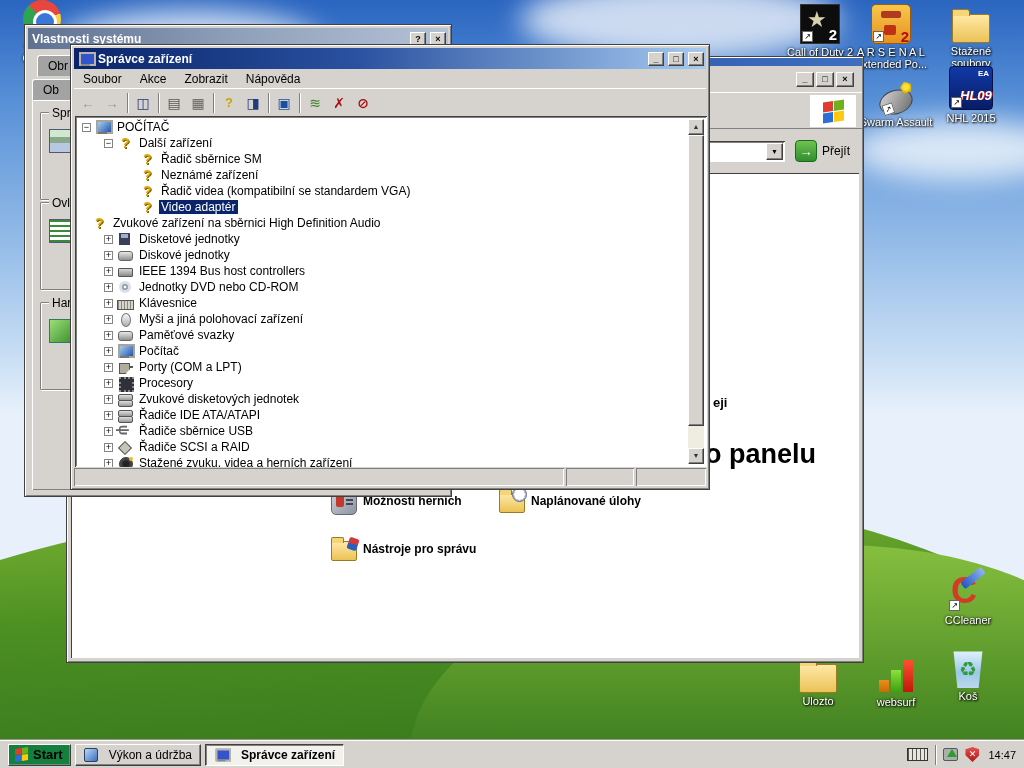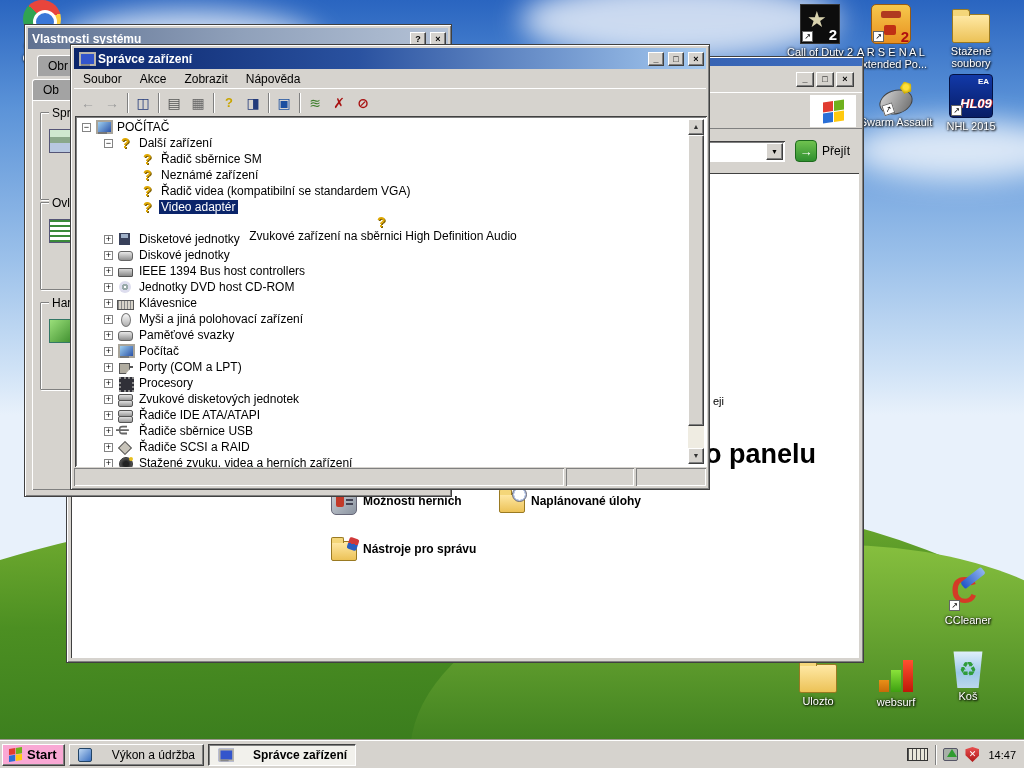--- a/index.html
+++ b/index.html
@@ -186,21 +186,21 @@
     box-shadow:inset 1px 1px #404040, inset -1px -1px #fff, inset 2px 2px #808080; position:relative; }
   #cp-combo .drop { position:absolute; right:2px; top:2px; width:17px; height:17px; background:#d6d3ce;
     border:1px solid; border-color:#fff #404040 #404040 #fff; box-shadow:inset -1px -1px #808080;
     font-size:7px; text-align:center; line-height:16px; }
   #cp-go { display:flex; align-items:center; gap:5px; padding:2px 4px; }
   #cp-go .gosq { width:22px; height:22px; border-radius:4px;
     background:linear-gradient(180deg,#6fc24f,#2f8f2f); border:1px solid #1d6a1d;
     color:#fff; font-weight:bold; text-align:center; line-height:21px; font-size:13px; }
   #cp-content { position:absolute; left:4px; right:4px; top:116px; bottom:4px; background:#fff;
     box-shadow:inset 1px 1px #404040, inset -1px -1px #fff; overflow:hidden; }
-  #cp-task-frag { position:absolute; left:642px; top:222px; font-size:11px; font-weight:normal; color:#000; }
+  #cp-task-frag { position:absolute; left:642px; top:222px; font-size:13px; font-weight:bold; color:#000; }
   #cp-heading-frag { position:absolute; left:634px; top:266px; font-size:27px; font-weight:bold; color:#000; }
   #cp-items { position:absolute; left:260px; top:316px; display:grid;
     grid-template-columns:168px 168px; grid-auto-rows:48px; }
   .cp-item { display:flex; align-items:flex-start; gap:6px; cursor:pointer; }
   .cp-item b { font-size:12px; padding-top:5px; }
   .cpi { width:26px; height:26px; position:relative; flex:none; }
   .cpi-power { background:linear-gradient(135deg,#cfd4da,#8a93a0); border-radius:5px; border:1px solid #667; }
   .cpi-power::before { content:""; position:absolute; left:4px; top:5px; width:8px; height:12px; background:#c23a2a; border-radius:2px; }
   .cpi-power::after { content:""; position:absolute; right:3px; top:9px; width:7px; height:2px; background:#445;
     box-shadow:0 4px 0 #445; }
@@ -211,25 +211,25 @@
   .cpi-tasks::after { content:""; position:absolute; right:-3px; top:-7px; width:13px; height:13px; border-radius:50%;
     background:radial-gradient(circle,#fff 55%,#b8c8e8 56%); border:1px solid #667; }
   .cpi-admin::after { content:""; position:absolute; right:-2px; top:-4px; width:10px; height:12px;
     background:linear-gradient(180deg,#d03a3a 50%,#2a5fc0 50%); border-radius:2px; transform:rotate(18deg); }
   .cpi-system { background:linear-gradient(135deg,#9fd0f0,#2a52a8); border:2px solid #aab; }
   .cpi-system::after { content:"✓"; position:absolute; left:2px; top:-2px; color:#c01818; font-weight:bold; font-size:20px; }
 
   
   #taskbar { position:absolute; left:0; right:0; bottom:0; height:28px; background:#d6d3ce;
     border-top:1px solid #fff; box-shadow:0 -1px 0 #9a968c; z-index:10; display:flex; align-items:center; }
-  #start-btn { margin-left:2px; height:22px; display:flex; align-items:center; gap:4px; padding:0 7px 0 5px;
-    background:#f9a8d4; border:1px solid; border-color:#fff #404040 #404040 #fff;
+  #start-btn { margin-left:8px; height:22px; display:flex; align-items:center; gap:4px; padding:0 7px 0 5px;
+    background:#15803d; border:1px solid; border-color:#fff #404040 #404040 #fff;
     box-shadow:inset -1px -1px #808080; font-weight:bold; font-size:13px; }
   #start-btn .winflag { transform:skewY(-8deg) scale(.62); margin:-3px; }
-  .task { height:22px; display:flex; align-items:center; gap:20px; padding:0 8px; margin-left:4px;
+  .task { height:22px; display:flex; align-items:center; gap:11px; padding:0 8px; margin-left:4px;
     background:#d6d3ce; border:1px solid; border-color:#fff #404040 #404040 #fff;
     box-shadow:inset -1px -1px #808080; font-size:12px; }
   .task.active { background:#f2f1ec; border-color:#404040 #fff #fff #404040;
     box-shadow:inset 1px 1px #808080; font-weight:bold; }
   .task .mini-pc { transform:scale(.9); }
   .task .mini-page { width:14px; height:14px; background:linear-gradient(135deg,#bcd6f2,#3a6fc0);
     border:1px solid #246; border-radius:2px; }
   #tray { margin-left:auto; display:flex; align-items:center; gap:7px; padding-right:8px; height:100%; }
   #kbd-icon { width:21px; height:13px; background:#e8e6da; border:1px solid #333;
     background-image:repeating-linear-gradient(90deg,#555 0 1px,transparent 1px 4px); }
@@ -276,21 +276,21 @@
       <div class="dicon" data-name="desktop-icon-stazene-soubory" style="left: 933px; top: 6px;">
         <div class="di di-folder" data-name="stazene-soubory-icon"></div>
         <div class="dlabel" data-name="desktop-icon-label">Stažené soubory</div>
       </div>
       <div class="dicon" data-name="desktop-icon-swarm-assault" style="left: 858px; top: 82px;">
         <div class="di di-swarm" data-name="swarm-assault-icon">
           <div class="sc" data-name="shortcut-arrow-icon">↗</div>
         </div>
         <div class="dlabel" data-name="desktop-icon-label">Swarm Assault</div>
       </div>
-      <div class="dicon" data-name="desktop-icon-nhl-2015" style="left: 933px; top: 66px; margin-top: 8px;">
+      <div class="dicon" data-name="desktop-icon-nhl-2015" style="left: 933px; top: 66px;">
         <div class="di di-nhl" data-name="nhl-2015-icon">
           <span class="ea" data-name="ea-logo">EA</span>
           <span class="badge" data-name="icon-badge">HL09</span>
           <div class="sc" data-name="shortcut-arrow-icon">↗</div>
         </div>
         <div class="dlabel" data-name="desktop-icon-label">NHL 2015</div>
       </div>
       <div class="dicon" data-name="desktop-icon-ccleaner" style="left: 930px; top: 572px;">
         <div class="di di-ccleaner" data-name="ccleaner-icon">
           <div class="sc" data-name="shortcut-arrow-icon">↗</div>
@@ -460,21 +460,21 @@
           <div class="trow" data-name="tree-row" style="padding-left: 48px;">
             <div class="tspace" data-name="tree-connector"></div>
             <div class="ti ti-qdev" data-name="qdev-icon"></div>
             <span class="tlabel" data-name="tree-item-label">Řadič videa (kompatibilní se standardem VGA)</span>
           </div>
           <div class="trow" data-name="tree-row" style="padding-left: 48px;">
             <div class="tspace" data-name="tree-connector"></div>
             <div class="ti ti-qdev" data-name="qdev-icon"></div>
             <span class="tlabel sel" data-name="tree-item-label">Video adaptér</span>
           </div>
-          <div class="trow" data-name="tree-row" style=" flex-direction: column;">
+          <div class="trow" data-name="tree-row" style="">
             <div class="tspace" data-name="tree-connector"></div>
             <div class="ti ti-qdev" data-name="qdev-icon"></div>
             <span class="tlabel" data-name="tree-item-label">Zvukové zařízení na sběrnici High Definition Audio</span>
           </div>
           <div class="trow" data-name="tree-row" style="padding-left: 26px;">
             <div class="expander" data-name="expand-icon">+</div>
             <div class="ti ti-floppy" data-name="floppy-icon"></div>
             <span class="tlabel" data-name="tree-item-label">Disketové jednotky</span>
           </div>
           <div class="trow" data-name="tree-row" style="padding-left: 26px;">
@@ -483,21 +483,21 @@
             <span class="tlabel" data-name="tree-item-label">Diskové jednotky</span>
           </div>
           <div class="trow" data-name="tree-row" style="padding-left: 26px;">
             <div class="expander" data-name="expand-icon">+</div>
             <div class="ti ti-ieee1394" data-name="ieee1394-icon"></div>
             <span class="tlabel" data-name="tree-item-label">IEEE 1394 Bus host controllers</span>
           </div>
           <div class="trow" data-name="tree-row" style="padding-left: 26px;">
             <div class="expander" data-name="expand-icon">+</div>
             <div class="ti ti-cdrom" data-name="cdrom-icon"></div>
-            <span class="tlabel" data-name="tree-item-label">Jednotky DVD host CD-ROM</span>
+            <span class="tlabel" data-name="tree-item-label">Jednotky DVD nebo CD-ROM</span>
           </div>
           <div class="trow" data-name="tree-row" style="padding-left: 26px;">
             <div class="expander" data-name="expand-icon">+</div>
             <div class="ti ti-keyboard" data-name="keyboard-icon"></div>
             <span class="tlabel" data-name="tree-item-label">Klávesnice</span>
           </div>
           <div class="trow" data-name="tree-row" style="padding-left: 26px;">
             <div class="expander" data-name="expand-icon">+</div>
             <div class="ti ti-mouse" data-name="mouse-icon"></div>
             <span class="tlabel" data-name="tree-item-label">Myši a jiná polohovací zařízení</span>

